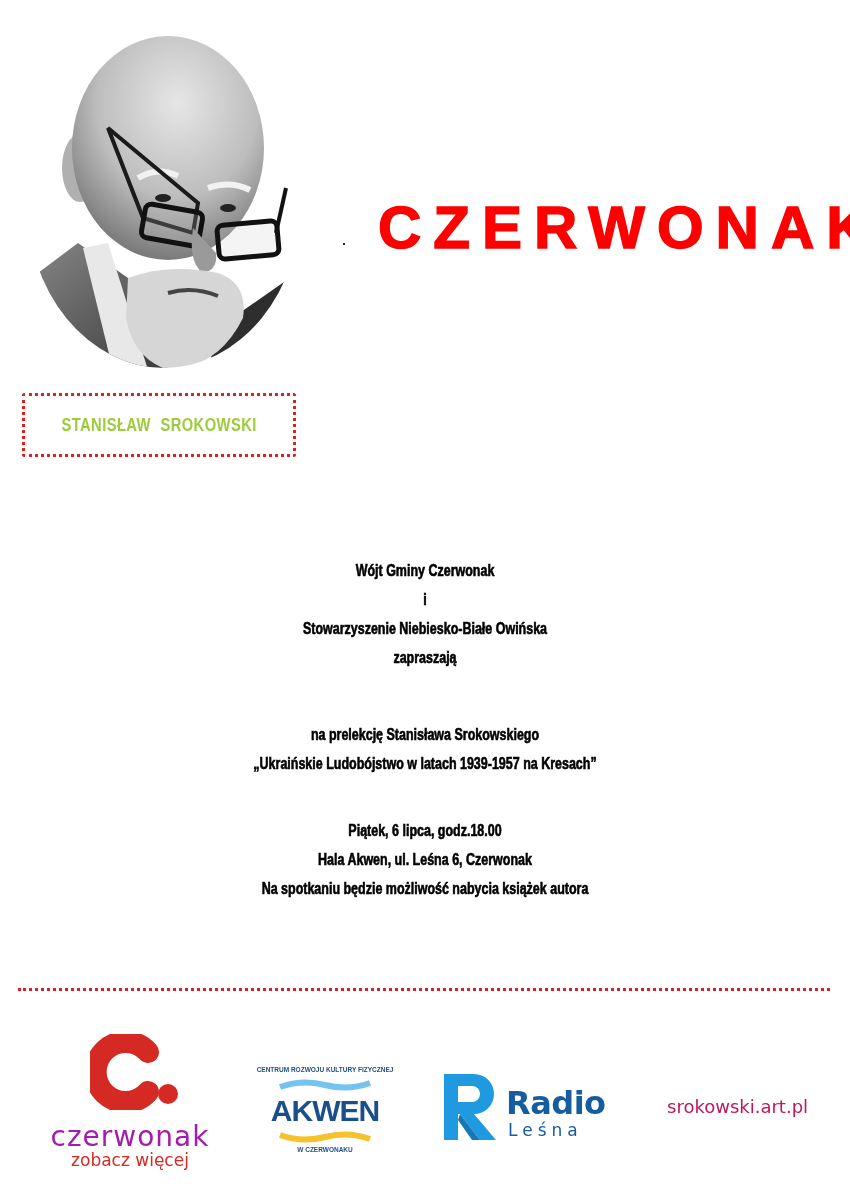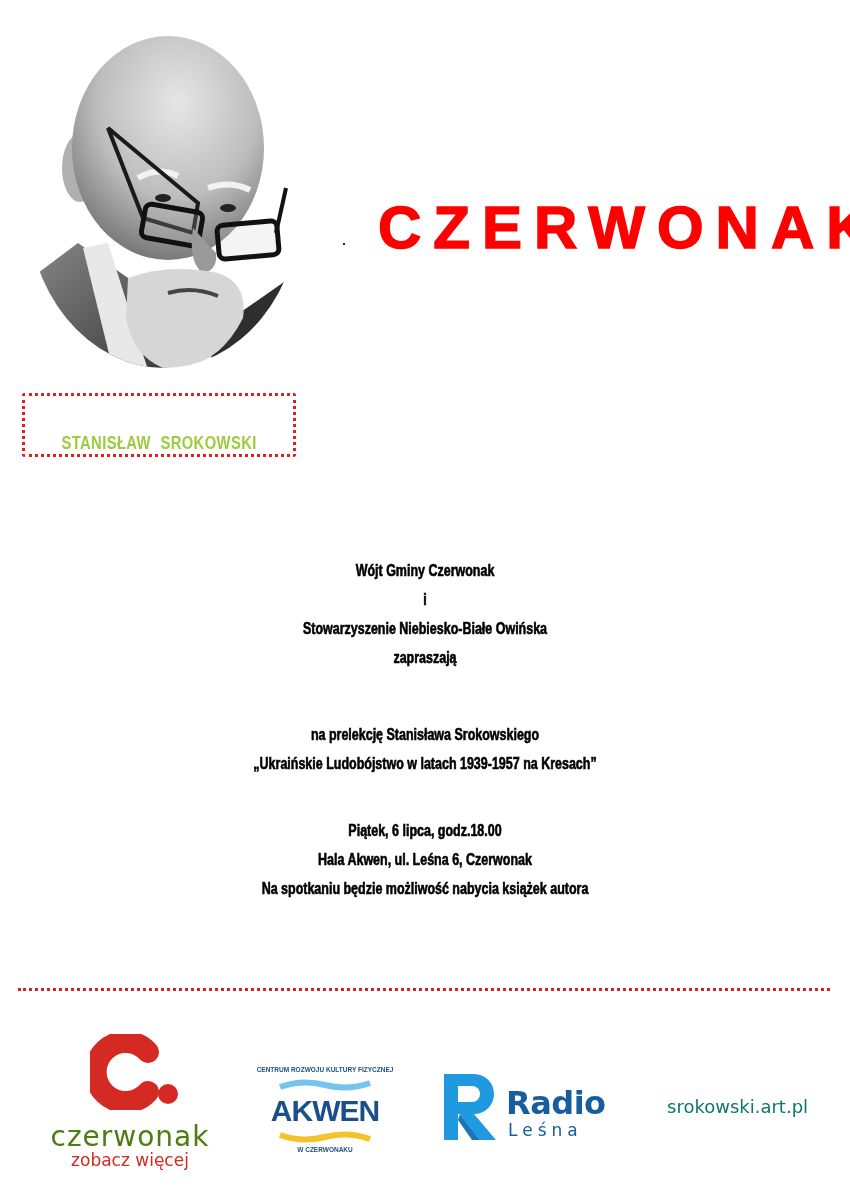--- a/index.html
+++ b/index.html
@@ -10,47 +10,47 @@
     left:378px; top:188px; width:440px; height:80px;
     color:#fe0000; font-family:"Liberation Sans", sans-serif; font-weight:900;
     font-size:60px; letter-spacing:12px; line-height:80px;
     transform:scaleX(1.0); transform-origin:left center; white-space:nowrap;
     -webkit-text-stroke:1.5px #fe0000;
   }
   .stray-dot { left:343px; top:243px; width:2px; height:2px; background:#222; }
   .name-box {
     left:22px; top:393px; width:274px; height:64px;
     border:3px dotted #e02020; border-radius:3px; box-sizing:border-box;
-    display:flex; align-items:flex-end; justify-content:center;
+    display:flex; align-items:center; justify-content:center;
   }
   .name-text {
     color:#9ccb3b; font-weight:700; font-size:18px; letter-spacing:0.5px;
     font-family:"Liberation Sans", sans-serif; transform:scaleX(0.82); white-space:nowrap;
     word-spacing:6px;
   }
   .invite {
     left:0; width:850px; text-align:center; color:#000;
     font-family:"Liberation Sans", sans-serif; font-weight:700; font-size:16px; line-height:29px;
   }
   .invite .line { display:block; transform:scaleX(0.78); white-space:nowrap; -webkit-text-stroke:0.6px #000; }
   .separator {
     left:18px; top:988px; width:812px; height:0;
     border-top:3px dotted #d81f26;
   }
   .czer { left:40px; top:1030px; width:180px; height:140px; }
-  .czer-word { position:absolute; left:0; top:90px; width:180px; text-align:center; font-family:"DejaVu Sans", sans-serif; font-size:28px; color:#4d7c0f; letter-spacing:1px; }
+  .czer-word { position:absolute; left:0; top:90px; width:180px; text-align:center; font-family:"DejaVu Sans", sans-serif; font-size:28px; color:#a21caf; letter-spacing:1px; }
   .czer-sub { position:absolute; left:0; top:120px; width:180px; text-align:center; font-family:"DejaVu Sans", sans-serif; font-size:17px; color:#d42a23; }
   .akwen { left:248px; top:1066px; width:154px; height:96px; }
   .akwen-top { position:absolute; left:0; top:0; width:154px; text-align:center; font-size:6.5px; font-weight:700; color:#1f4f86; white-space:nowrap; }
   .akwen-word { position:absolute; left:0; top:28px; width:154px; text-align:center; font-size:30px; font-weight:900; color:#1b4f8a; letter-spacing:-1px; font-family:"Liberation Sans", sans-serif; }
   .akwen-bottom { position:absolute; left:0; top:80px; width:154px; text-align:center; font-size:6.5px; font-weight:700; color:#1f4f86; }
   .radio { left:444px; top:1074px; width:170px; height:70px;padding-left:40px; }
   .radio-word { position:absolute; left:62px; top:10px; font-size:32px; font-weight:700; color:#155d9e; font-family:"DejaVu Sans", sans-serif; letter-spacing:-0.5px; }
   .radio-city { position:absolute; left:64px; top:46px; font-size:17px; color:#155d9e; font-family:"DejaVu Sans", sans-serif; letter-spacing:5px; }
-  .site { left:667px; top:1096px; font-family:"DejaVu Sans", sans-serif; font-size:18px; color:#0f766e; white-space:nowrap;text-align:right; }
+  .site { left:667px; top:1096px; font-family:"DejaVu Sans", sans-serif; font-size:18px; color:#be185d; white-space:nowrap;text-align:right; }
 </style>
 </head>
 <body>
 
 <div class="abs photo">
   <svg width="286" height="342" viewBox="0 0 286 342">
     <defs>
       <clipPath id="pc">
           <ellipse cx="146" cy="170" rx="138" ry="170"></ellipse>
         </clipPath>

